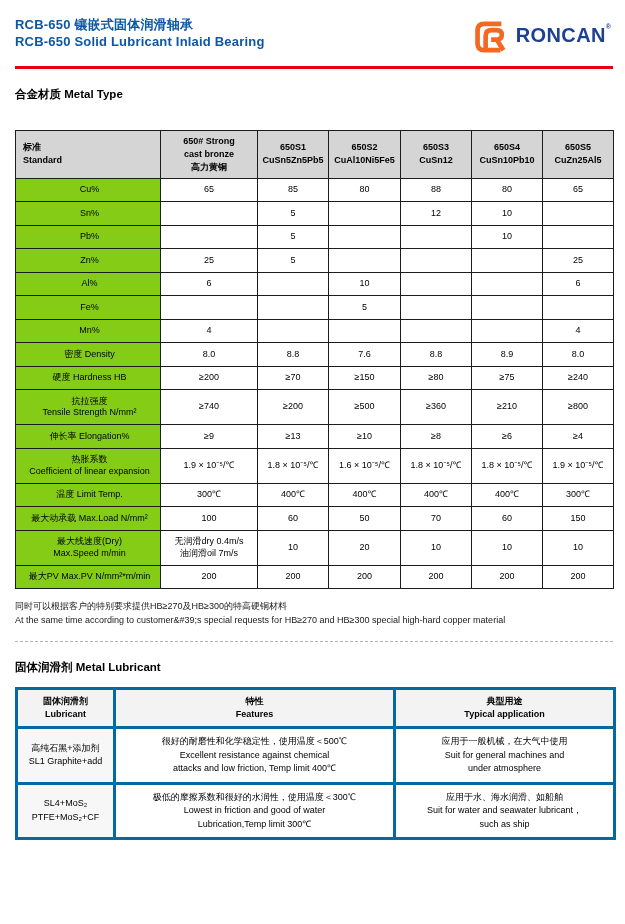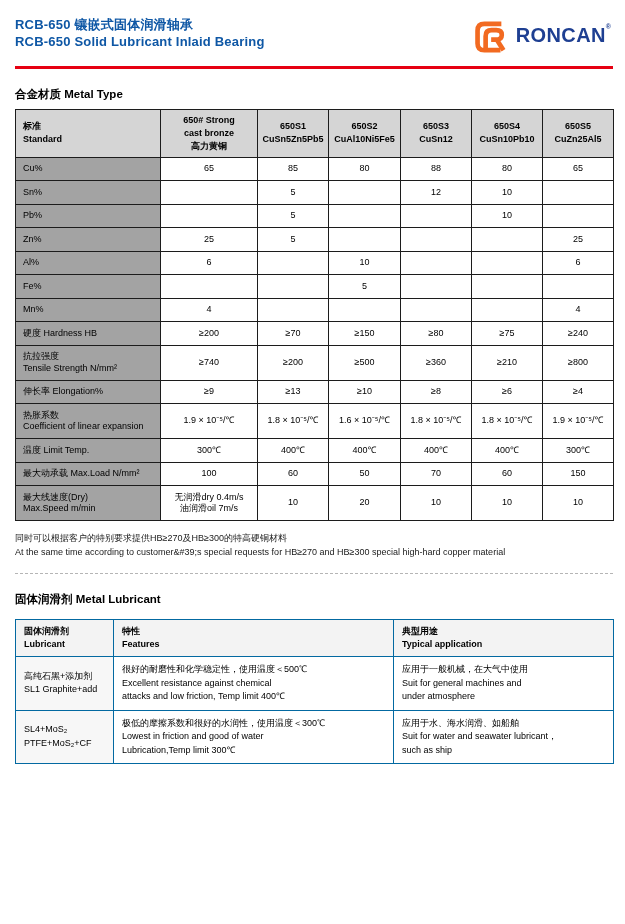--- a/index.html
+++ b/index.html
@@ -17,35 +17,35 @@
   .logo { display:flex; align-items:flex-start; margin-top:4px; margin-right:2px; }
   .logo svg { display:block; margin-right:5px; }
   .logo-text { color:#1e3f92; font-weight:bold; font-size:20px; line-height:30px; letter-spacing:0.4px; }
   .reg { color:#1e3f92; font-size:7px; font-weight:bold; vertical-align:top; line-height:14px; }
 
   .red-rule { height:2.5px; background:#e60012; margin-top:12px; width:598px; }
 
   h2.section { font-size:11.5px; font-weight:bold; margin-top:18px; color:#000; }
 
   
-  table.metal { width:598px; border-collapse:collapse; table-layout:fixed; margin-top:7px; }
+  table.metal { width:598px; border-collapse:collapse; table-layout:fixed; margin-top:28px; }
   .metal th, .metal td { border:1px solid #1c1c1c; vertical-align:middle; }
   .metal th { background:#d5d5d5; font-weight:bold; font-size:9px; line-height:13px; padding:4px 2px; text-align:center; }
   .metal th.first { text-align:left; padding-left:7px; }
-  .metal td.label { background:#a3a3a3; font-size:9px; line-height:11.5px; padding:5.5px 4px 5.5px 7px; text-align:left; }
+  .metal td.label { background:#84cc16; font-size:9px; line-height:11.5px; padding:5.5px 4px 5.5px 7px; text-align:center; }
   .metal td.val { background:#fff; font-size:9px; line-height:11.5px; padding:5.5px 2px; text-align:center; }
 
   
   .notes { margin-top:10px; font-size:9px; line-height:14px; color:#1a1a1a; }
 
   .dashed-sep { margin-top:14px; width:598px; border-top:1px dashed #b5b5b5; }
 
   
   table.lub { width:598px; border-collapse:collapse; table-layout:fixed; margin-top:12px; }
-  .lub th, .lub td { border:1px solid #0369a1; vertical-align:middle; text-align:left; }
+  .lub th, .lub td { border:3px solid #0369a1; vertical-align:middle; text-align:center; }
   .lub th { background:#f3f3f3; font-size:9px; line-height:13px; padding:5px 8px; font-weight:bold; }
   .lub td { background:#fff; font-size:9px; line-height:13.5px; padding:6px 8px; }
   .lub td.first { background:#f7f7f7; }
 </style>
 </head>
 <body>
 
 <div class="page">
 
   <div class="hdr">
@@ -186,20 +186,31 @@
           </td>
           <td class="val">4</td>
           <td class="val"></td>
           <td class="val"></td>
           <td class="val"></td>
           <td class="val"></td>
           <td class="val">4</td>
         </tr>
         <tr>
           <td class="label">
+            <div>密度 Density</div>
+          </td>
+          <td class="val">8.0</td>
+          <td class="val">8.8</td>
+          <td class="val">7.6</td>
+          <td class="val">8.8</td>
+          <td class="val">8.9</td>
+          <td class="val">8.0</td>
+        </tr>
+        <tr>
+          <td class="label">
             <div>硬度 Hardness HB</div>
           </td>
           <td class="val">≥200</td>
           <td class="val">≥70</td>
           <td class="val">≥150</td>
           <td class="val">≥80</td>
           <td class="val">≥75</td>
           <td class="val">≥240</td>
         </tr>
         <tr>
@@ -266,20 +277,31 @@
           </td>
           <td class="val">
             <div>无润滑dry 0.4m/s</div>
             <div>油润滑oil  7m/s</div>
           </td>
           <td class="val">10</td>
           <td class="val">20</td>
           <td class="val">10</td>
           <td class="val">10</td>
           <td class="val">10</td>
+        </tr>
+        <tr>
+          <td class="label">
+            <div>最大PV Max.PV  N/mm²*m/min</div>
+          </td>
+          <td class="val">200</td>
+          <td class="val">200</td>
+          <td class="val">200</td>
+          <td class="val">200</td>
+          <td class="val">200</td>
+          <td class="val">200</td>
         </tr>
       </tbody>
   </table>
 
   <div class="notes">
     <div>同时可以根据客户的特别要求提供HB≥270及HB≥300的特高硬铜材料</div>
     <div>At the same time according to customer&amp;#39;s special requests for HB≥270 and HB≥300 special high-hard copper material</div>
   </div>
 
   <div class="dashed-sep"></div>

